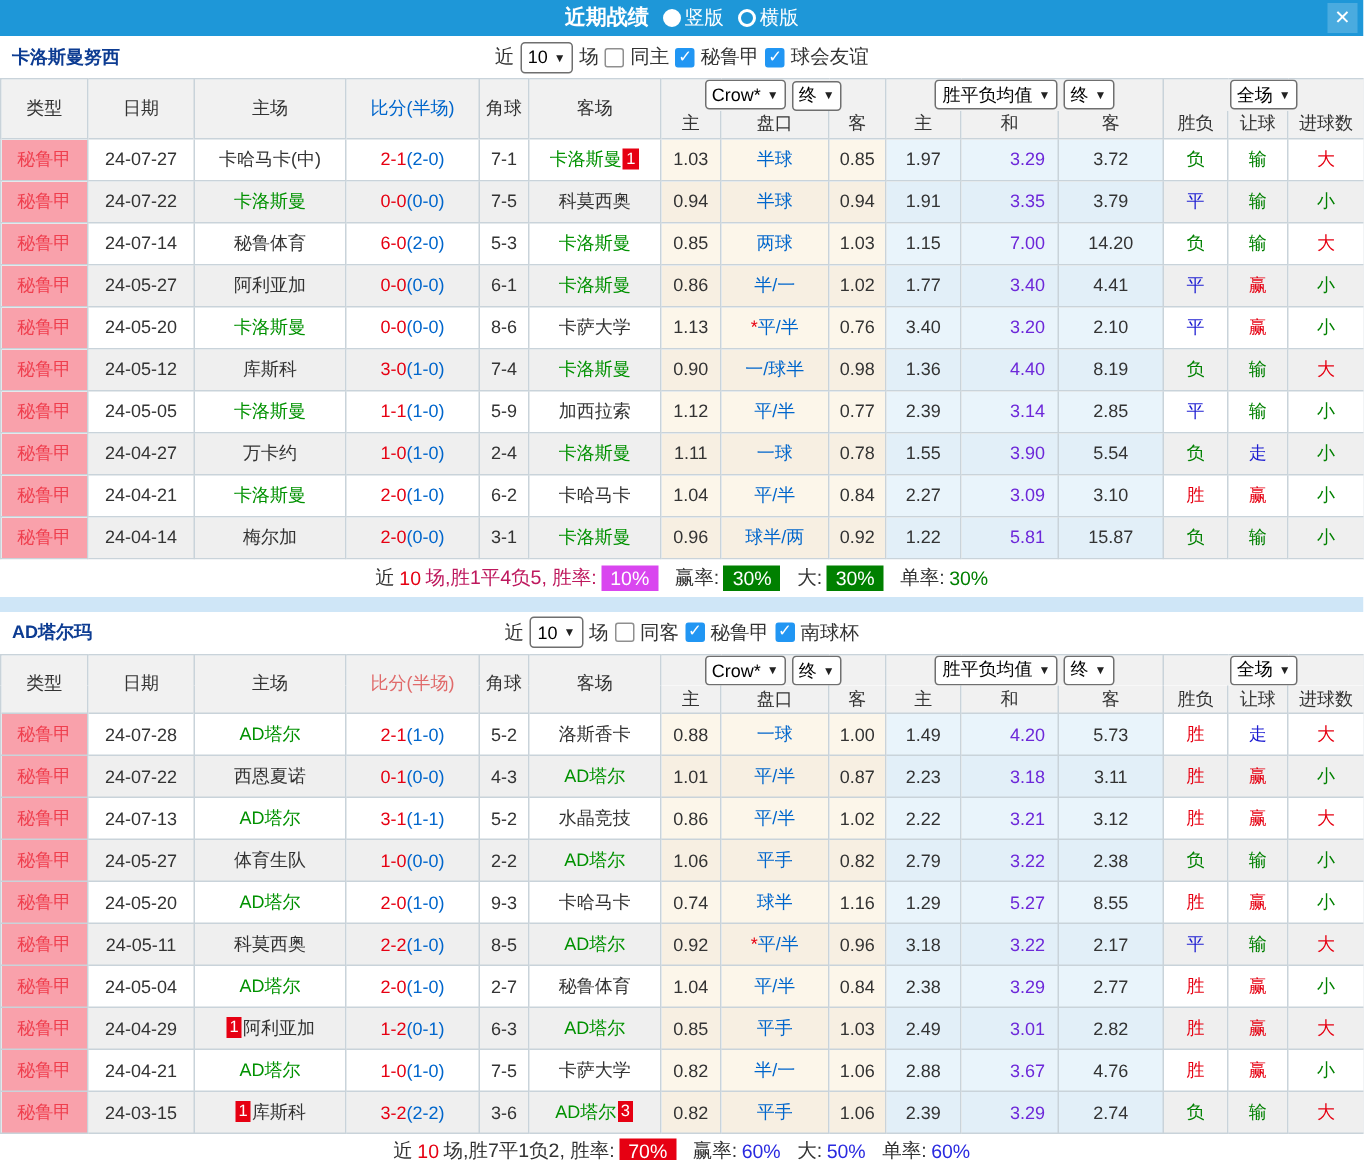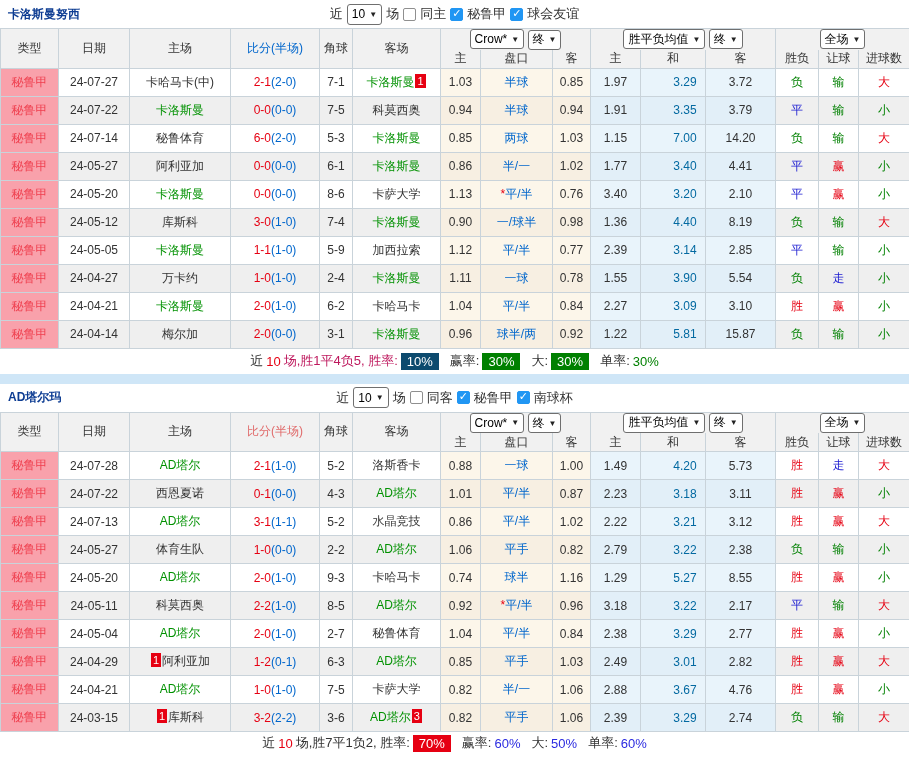--- a/index.html
+++ b/index.html
@@ -40,35 +40,41 @@
   td.crow{background:#fcf6ea !important;}
   tr.row-even td.crow{background:#f7efe2 !important;}
   td.avg{background:#e9f4fb !important;}
   tr.row-even td.avg{background:#e2eff8 !important;}
   .hl{color:#009100;}
   .team{cursor:pointer;}
   .score-main{color:#e60012;}
   .score-half{color:#0066cc;}
   .handicap{color:#0066cc;}
   .star{color:#e60012;}
-  .avg-mid{color:#0369a1;padding-left:24px;}
+  .avg-mid{color:#6d28d9;padding-left:24px;}
   .badge{display:inline-block;background:#e60012;color:#fff;font-size:11px;line-height:14px;height:14px;padding:0 2px;margin:0 1px;vertical-align:1px;}
 
   
   .summary{display:flex;align-items:center;justify-content:center;gap:3px;font-size:13px;background:#fff;}
   .summary.s0{height:25px;}
   .summary.s1{height:22px;}
   .sum-label{margin-left:8px;}
   .sum-box{color:#fff;padding:1px 6px;}
   .divider{height:10px;background:#cfe6f7;}
 </style>
 </head>
 <body>
 
 <div class="app">
+  <div class="titlebar">
+    <div class="titlebar-center">
+      <span class="title-text">近期战绩</span><span id="radio-group"><span class="radio selected"></span><span class="radio-label">竖版</span><span class="radio"></span><span class="radio-label">横版</span></span>
+    </div>
+    <div class="close-btn">✕</div>
+  </div>
   <div id="sections">
   <div class="section">
     <div class="section-head">
       <span class="team-name">卡洛斯曼努西</span>
       <div class="filters">
             <span>近</span>
             <span class="select">
               <span>10</span>
               <span class="caret">▼</span>
             </span>
@@ -308,21 +314,21 @@
               <td style="color:#008000">负</td>
               <td style="color:#008000">输</td>
               <td style="color:#008000">小</td>
             </tr>
           </tbody>
     </table>
     <div class="summary s0">
           <span style="color:#333">近</span>
           <span style="color:#e60012">10</span>
           <span style="color:#be185d">场,胜1平4负5, 胜率:</span>
-          <span class="sum-box" style="background:#0c4a6e">10%</span>
+          <span class="sum-box" style="background:#d946ef">10%</span>
           <span class="sum-label">赢率:</span>
           <span class="sum-box" style="background:#008000">30%</span>
           <span class="sum-label">大:</span>
           <span class="sum-box" style="background:#008000">30%</span>
           <span class="sum-label">单率:</span>
           <span style="color:#008000">30%</span>
         </div>
   </div>
 <div class="divider"></div>
   <div class="section">

